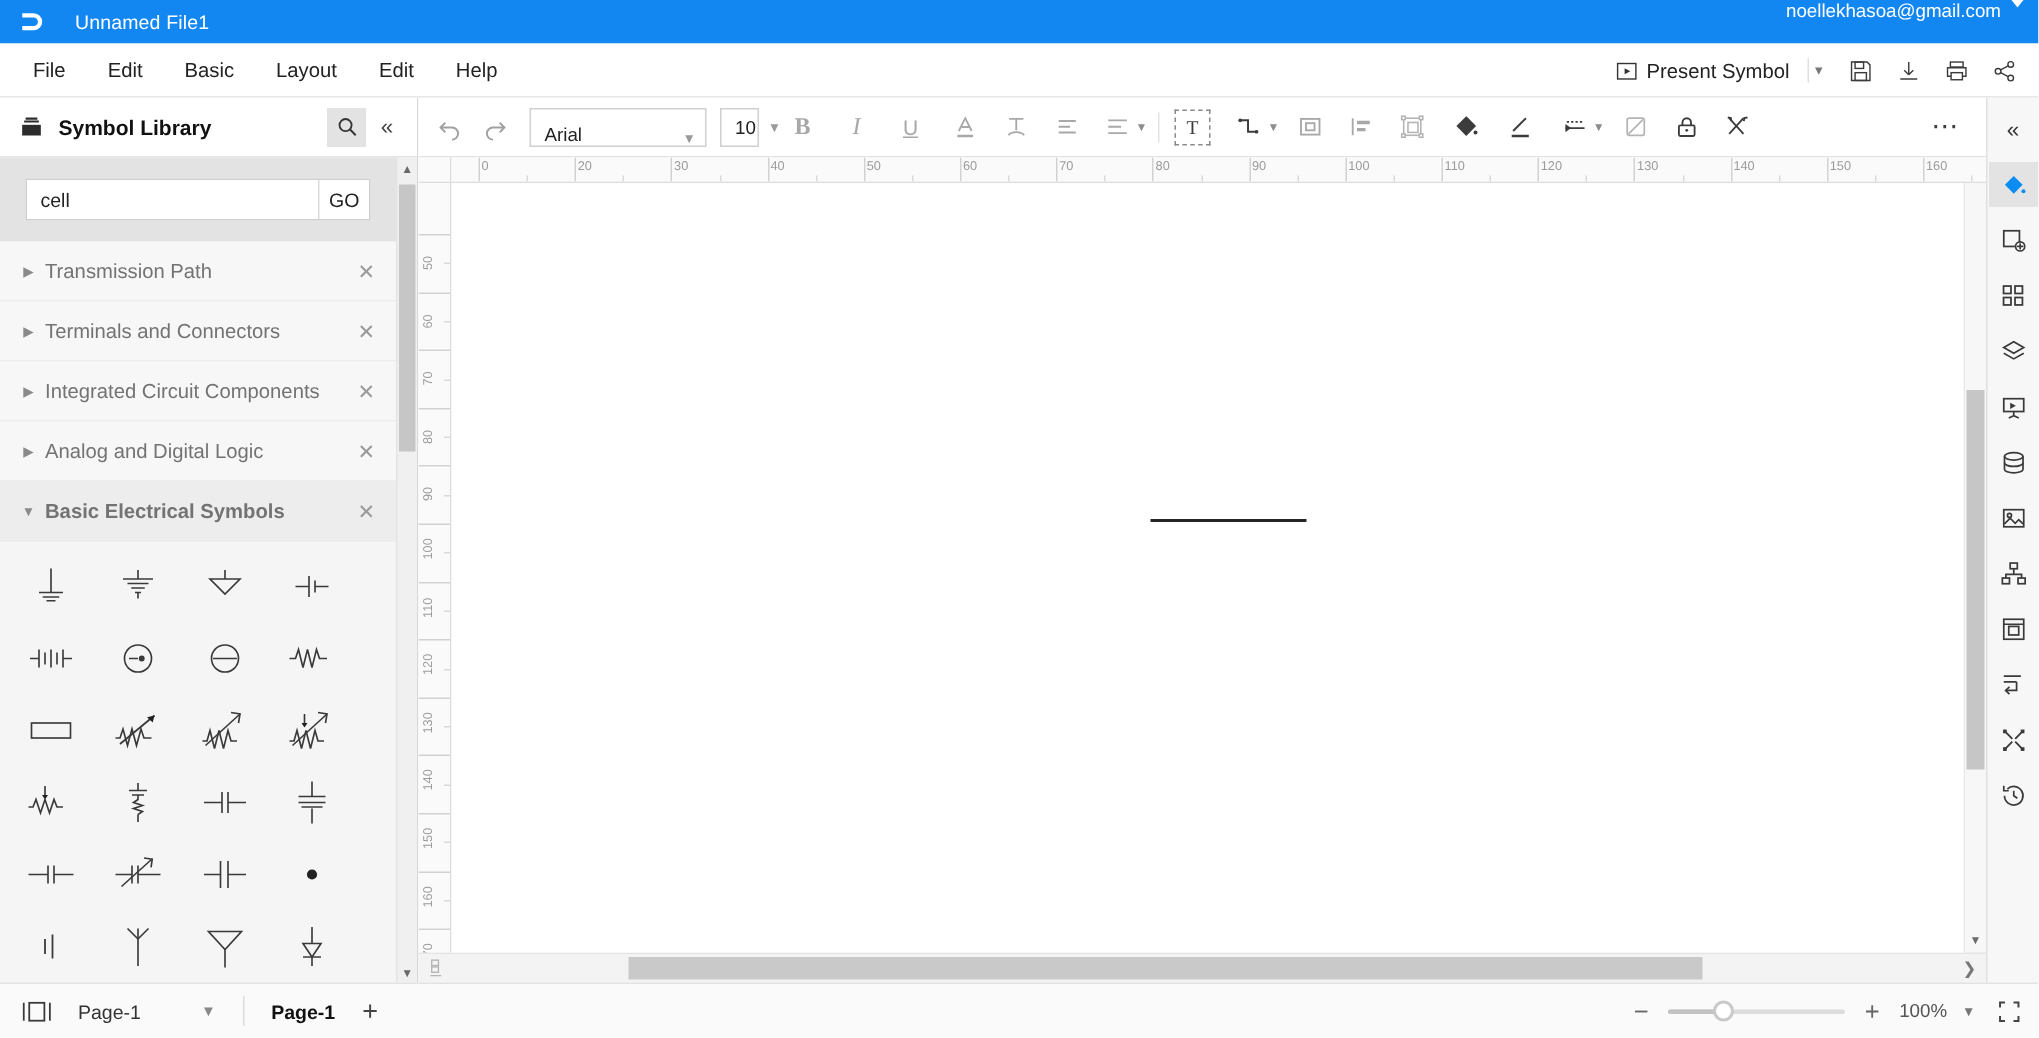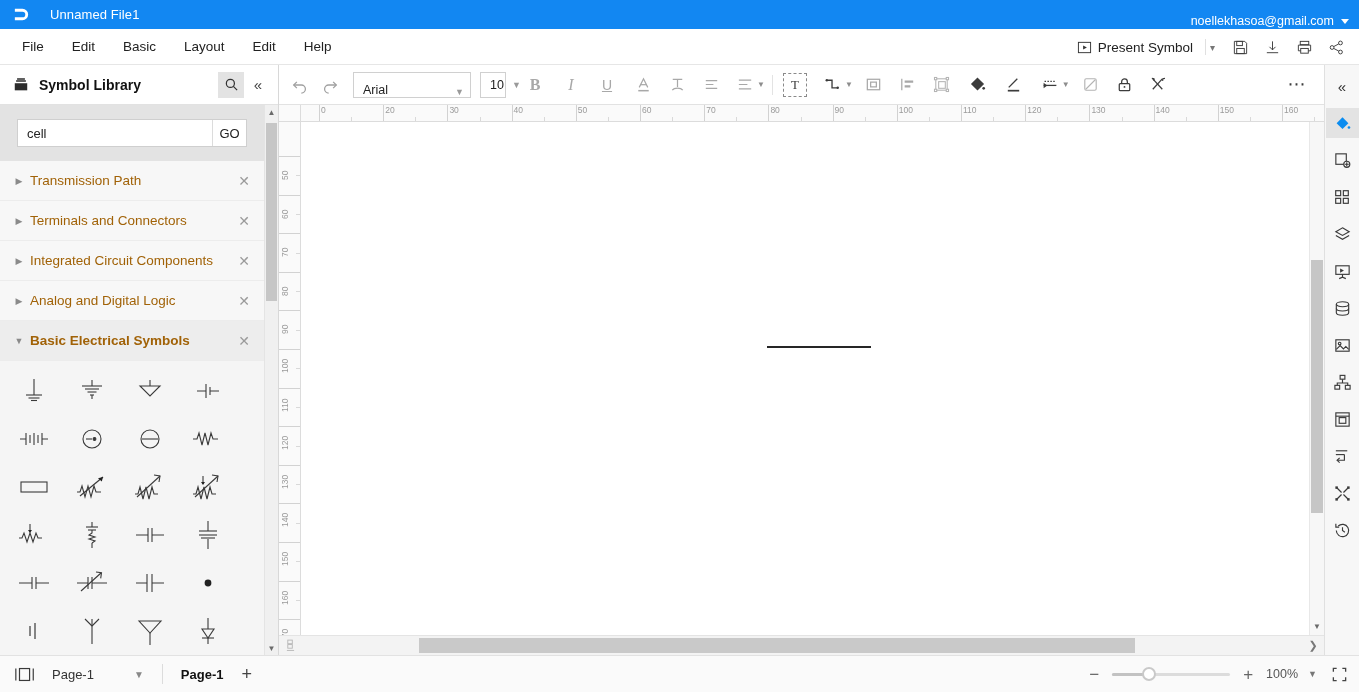--- a/index.html
+++ b/index.html
@@ -17,21 +17,21 @@
     height: 29px; background: #1287f2; flex: 0 0 29px;
     display: flex; align-items: center; color: #fff; position: relative;
   }
   .app-logo {
     width: 30px; height: 29px; display: flex; align-items: center;
     justify-content: center; margin-left: 6px;
   }
   .title-text { font-size: 13px; margin-left: 14px; letter-spacing: .1px; }
   .account {
     position: absolute; right: 10px; top: 0; height: 42px;
-    display: flex; align-items: center; font-size: 12.5px; gap: 7px;
+    display: flex; font-size: 12.5px; gap: 7px;
   }
   .caret-d { width: 0; height: 0; border-left: 4px solid transparent;
              border-right: 4px solid transparent; border-top: 5px solid #fff; }
 
   
   .menubar {
     height: 36px; flex: 0 0 36px; background: #fff;
     display: flex; align-items: center; position: relative;
     border-bottom: 1px solid #e6e6e6;
   }
@@ -79,21 +79,21 @@
   .searchbox input { flex: 1 1 auto; border: 0; outline: none; font-size: 13px;
                      padding: 0 9px; color: #222; font-family: "Liberation Sans", sans-serif; background: #fff;}
   .go-btn { width: 44px; display: flex; align-items: center; justify-content: center;
             font-size: 13px; color: #222; border-left: 1px solid #dcdcdc; background:#fff;}
 
   .cat-row { height: 40px; display: flex; align-items: center; background: #f7f7f7;
              border-bottom: 1px solid #ececec; position: relative; }
   .cat-row.open { background: #ededed; }
   .cat-arrow { width: 22px; display: flex; align-items: center; justify-content: center;
                margin-left: 8px; color: #8a8a8a; font-size: 9px; }
-  .cat-label { font-size: 13.5px; color: #a16207; }
+  .cat-label { font-size: 13.5px; color: #737373; }
   .cat-row.open .cat-label { font-weight: bold; }
   .cat-x { position: absolute; right: 14px; color: #9a9a9a; font-size: 14px; line-height:1;}
 
   .symgrid { background: #f5f5f5; display: flex; flex-wrap: wrap;
              padding: 6px 0 0 0; }
   .symcell { width: 48px; height: 48px; margin: 0 0 0 10px; display: flex;
              align-items: center; justify-content: center; }
   .symcell svg { display: block; }
 
   

